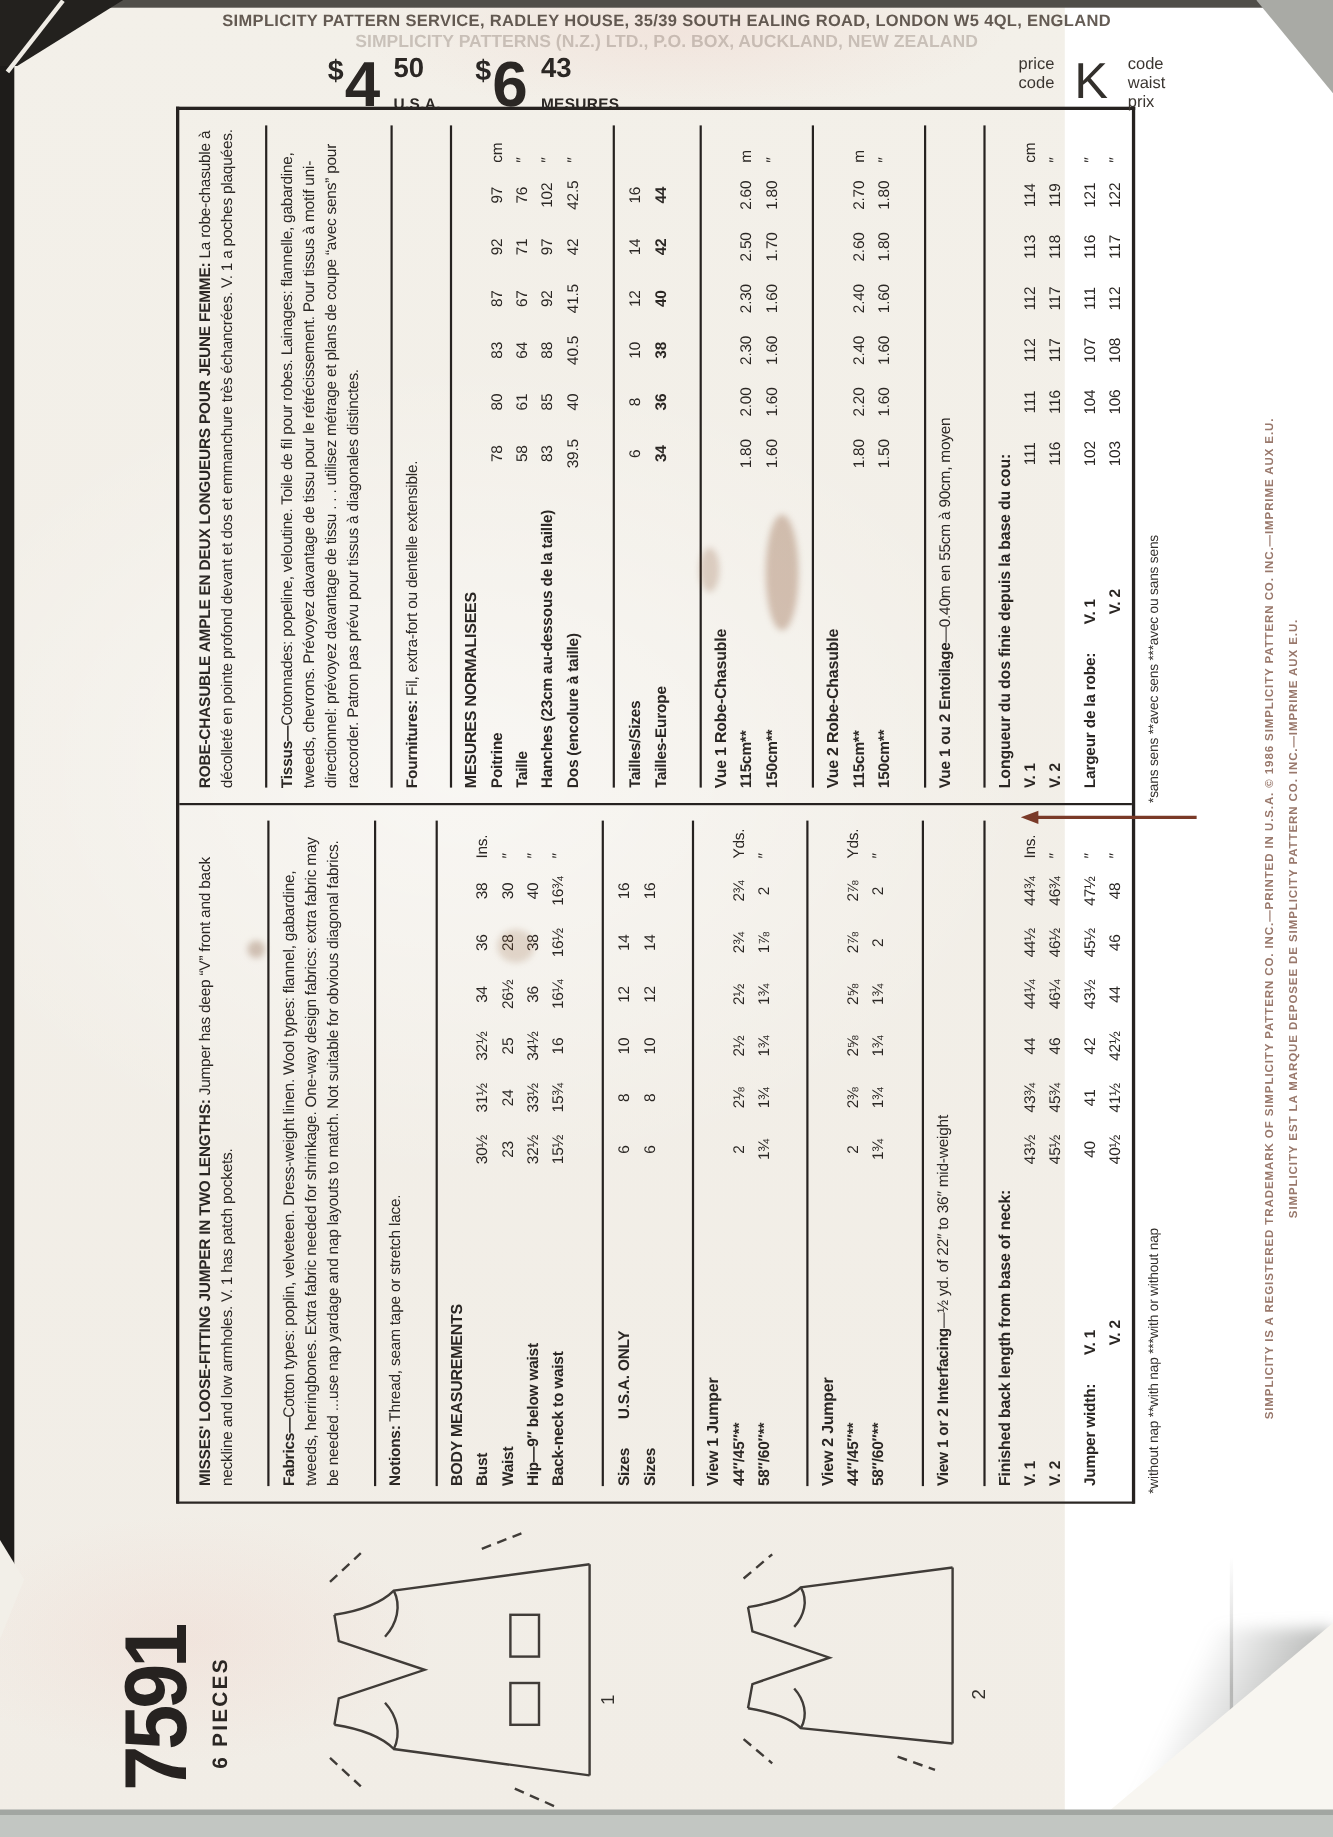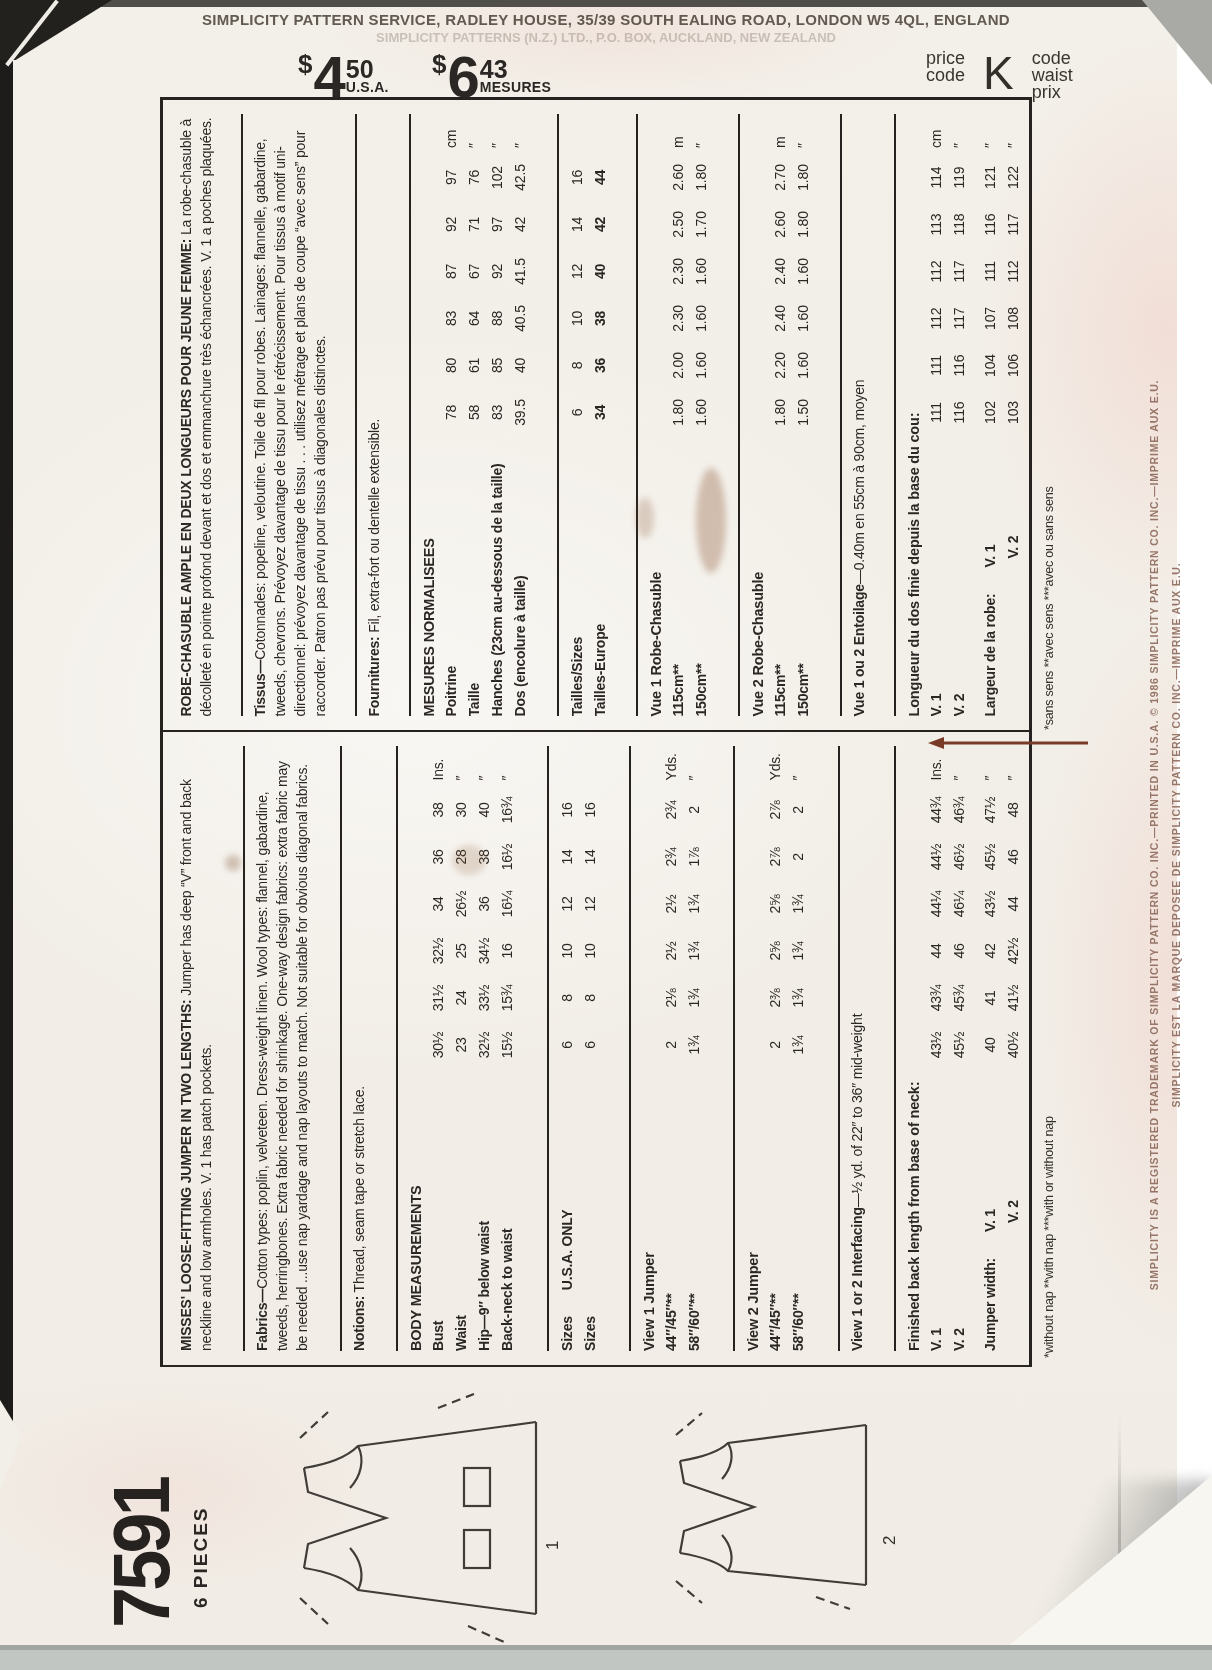--- a/index.html
+++ b/index.html
@@ -1,18 +1,18 @@
 <!DOCTYPE html>
 <html><head>
 <meta charset="utf-8">
 <style>
   html,body{margin:0;padding:0;}
   body{width:1212px;height:1670px;position:relative;overflow:hidden;
        font-family:"Liberation Sans","DejaVu Sans",sans-serif;color:#2b2724;}
-  #page{position:absolute;inset:0;width:1177px;height:1670px;
+  #page{position:absolute;inset:0;width:968px;height:1670px;
     background:
       radial-gradient(ellipse 260px 420px at 1165px 330px, rgba(238,178,168,.28), transparent 70%),
       radial-gradient(ellipse 200px 520px at 1180px 980px, rgba(238,172,162,.24), transparent 72%),
       radial-gradient(ellipse 420px 110px at 620px 28px, rgba(232,168,158,.16), transparent 70%),
       radial-gradient(ellipse 320px 160px at 170px 1490px, rgba(238,186,176,.18), transparent 70%),
       radial-gradient(ellipse 700px 500px at 420px 700px, rgba(255,255,255,.5), transparent 75%),
       linear-gradient(#f3f0e9,#f1ede6);
   }
   
   .rot{position:absolute;left:0;top:0;width:1670px;height:1212px;
@@ -46,32 +46,32 @@
   #fr-largeur .trow:nth-child(2) .tlabel{padding-left:158px;font-weight:700;}
   .gap-top{margin-top:8px;}
   .footnote{position:absolute;top:1042px;font-size:12.5px;letter-spacing:-0.2px;color:#33302c;}
   .footnote.en{left:312px;}
   .footnote.fr{left:940px;}
   .legal{position:absolute;left:0;width:1670px;text-align:center;font-size:10.5px;font-weight:700;
          letter-spacing:.8px;color:#8e6a5c;opacity:.9;}
   
   .addr1{position:absolute;left:0;top:11px;width:1212px;text-align:center;font-size:15px;
          font-weight:700;letter-spacing:.3px;color:#4a4038;opacity:.85;z-index:11;}
-  .addr2{position:absolute;left:0;top:30px;width:1212px;text-align:center;font-size:13px;
+  .addr2{position:absolute;left:0;top:30px;width:1212px;text-align:center;font-size:16px;
          font-weight:700;color:#6a5a50;opacity:.30;filter:blur(.6px);z-index:11;}
   .price{position:absolute;display:flex;align-items:flex-start;z-index:11;}
   .price-usa{left:298px;top:52px;}
   .price-can{left:432px;top:52px;}
   .psym{font-size:26px;font-weight:700;line-height:24px;margin-right:1px;}
   .pmaj{font-size:58px;font-weight:700;line-height:50px;letter-spacing:-2px;}
-  .pside{display:flex;flex-direction:column;justify-content:center;height:50px;margin-left:2px;}
+  .pside{display:flex;flex-direction:column;justify-content:space-between;height:50px;margin-left:14px;}
   .pmin{font-size:25px;font-weight:700;line-height:20px;}
   .preg{font-size:14px;font-weight:700;letter-spacing:.3px;}
   .pcode{position:absolute;left:926px;top:50px;display:flex;align-items:flex-start;gap:18px;z-index:11;}
-  .pcode .small{font-size:18px;line-height:17px;color:#3a3530;}
+  .pcode .small{font-size:15px;line-height:17px;color:#3a3530;}
   .pcode .kletter{font-size:46px;line-height:46px;font-weight:400;color:#33302c;}
   
   .stain{position:absolute;border-radius:50%;filter:blur(3px);z-index:12;}
   .arrow-svg{position:absolute;left:928px;top:735px;z-index:13;}
   .crease-br{position:absolute;left:1118px;top:1415px;width:3px;height:240px;z-index:16;
              background:linear-gradient(180deg,rgba(120,120,118,.0),rgba(120,120,118,.4),rgba(120,120,118,.1));}
   
   .edge-top{position:absolute;left:0;top:0;width:1212px;height:7px;background:#504e49;z-index:20;}
   .edge-left{position:absolute;left:0;top:0;width:13px;height:1438px;background:#1e1c1a;z-index:20;}
   .corner-tl{position:absolute;left:0;top:0;width:112px;height:60px;background:#23211e;

